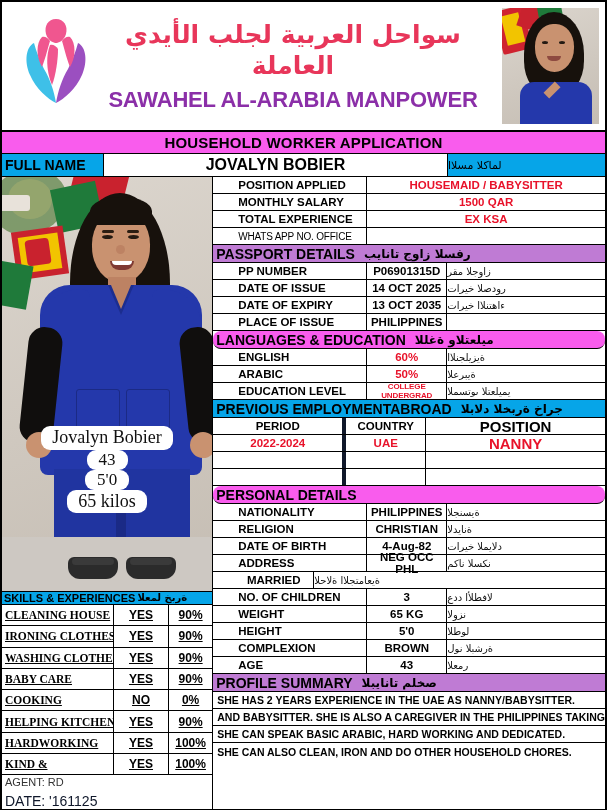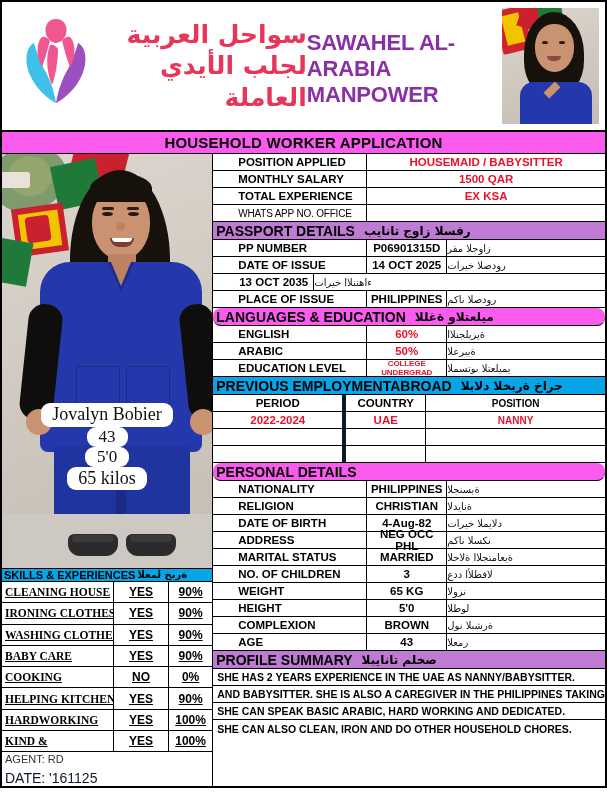--- a/index.html
+++ b/index.html
@@ -14,22 +14,22 @@
   
   .header {
     height: 130px; width: 607px;
     border: 2px solid #000;
     border-bottom: none;
     display: flex; align-items: center;
     background: #fff;
     position: relative;
   }
   .logo { width: 92px; height: 106px; margin-left: 8px; flex: none; position: relative; }
-  .brand { flex: 1; display: flex; flex-direction: row; justify-content: center;
-           align-items: center; padding-right: 18px; }
+  .brand { flex: 1; display: flex; flex-direction: column; justify-content: center;
+           align-items: center; padding-right: 18px; text-align: center; }
   .brand-ar {
     font-family: "DejaVu Sans", sans-serif;
     color: #e8365a; font-size: 25px; font-weight: 700;
     direction: rtl; line-height: 1.25; letter-spacing: -0.3px;
   }
   .brand-en {
     color: #8b2fa8; font-size: 22px; font-weight: 900;
     letter-spacing: -0.2px; margin-top: 6px;
   }
   .head-photo {
@@ -148,21 +148,21 @@
     font-family:"DejaVu Sans", sans-serif; font-size:10px; color:#111;
   }
 
   
   .erow { display:flex; height:17px; border-bottom:1px solid #000; }
   .e-a { width:133px; border-right:4px solid #0f172a; display:flex; align-items:center;
          justify-content:center; font-weight:800; font-size:11.5px; }
   .e-b { width:80px; border-right:1px solid #000; display:flex; align-items:center;
          justify-content:center; font-weight:800; font-size:11.5px; }
   .e-c { flex:1; display:flex; align-items:center; justify-content:center;
-         font-weight:800; font-size:10px; }
+         font-weight:800; font-size:15px; }
   .erow.vals .e-a, .erow.vals .e-b, .erow.vals .e-c { color:#e8122a; }
   .erow.blank { height:17px; }
 
   
   .prow { height:17px; border-bottom:1px solid #000; display:flex; align-items:center;
           padding-left:4px; font-weight:800; font-size:10.5px; white-space:nowrap;
           overflow:hidden; }
   .prow:last-child { border-bottom:none; }
 </style>
 </head>
@@ -201,20 +201,25 @@
       <div style="position:absolute;left:40px;top:33px;width:6px;height:3px;background:#241a12;border-radius:50%;"></div>
       <div style="position:absolute;left:57px;top:33px;width:6px;height:3px;background:#241a12;border-radius:50%;"></div>
       <div style="position:absolute;left:45px;top:48px;width:14px;height:5px;background:#8e4a40;border-radius:0 0 8px 8px;"></div>
       <div class="ph-body" style="left:18px;top:74px;width:72px;height:44px;border-radius:14px 14px 0 0;"></div>
       <div style="position:absolute;left:46px;top:74px;width:8px;height:16px;background:#c99270;transform:rotate(45deg);"></div>
     </div>
   </div>
 
   <div class="app-title">HOUSEHOLD WORKER APPLICATION</div>
 
+  <div class="namerow">
+    <div class="lbl">FULL NAME</div>
+    <div class="val">JOVALYN BOBIER</div>
+    <div class="ar">لماكلا مسلاا</div>
+  </div>
 
   <div class="body-wrap">
 
     <div class="leftcol">
 
       <div class="bigphoto">
         <div class="ph-wall"></div>
 
         <div class="ph-deco" style="left:-10px;top:-6px;width:74px;height:64px;background:#6f8f5a;border-radius:50% 40% 60% 45%;opacity:.85;"></div>
         <div class="ph-deco" style="left:6px;top:2px;width:44px;height:40px;background:#9aa86e;border-radius:50%;opacity:.8;"></div>
@@ -354,27 +359,27 @@
         <div class="d-lbl">PP NUMBER</div>
         <div class="d-val">P06901315D</div>
         <div class="d-ar">زاوجلا مقر</div>
       </div>
       <div class="drow">
         <div class="d-lbl">DATE OF ISSUE</div>
         <div class="d-val">14 OCT 2025</div>
         <div class="d-ar">رودصلا خيرات</div>
       </div>
       <div class="drow">
+        <div class="d-lbl">DATE OF EXPIRY</div>
         <div class="d-val">13 OCT 2035</div>
         <div class="d-ar">ءاهتنلاا خيرات</div>
       </div>
       <div class="drow">
         <div class="d-lbl">PLACE OF ISSUE</div>
         <div class="d-val">PHILIPPINES</div>
-        <div class="d-ar">رودصلا ناكم</div>
       </div>
 
       <div class="sec pink">
         <span>LANGUAGES &amp; EDUCATION</span>
         <span class="ar">ميلعتلاو ةغللا</span>
       </div>
       <div class="drow">
         <div class="d-lbl">ENGLISH</div>
         <div class="d-val red">60%</div>
         <div class="d-ar">ةيزيلجنلاا</div>
@@ -433,21 +438,20 @@
         <div class="d-lbl">DATE OF BIRTH</div>
         <div class="d-val">4-Aug-82</div>
         <div class="d-ar">دلايملا خيرات</div>
       </div>
       <div class="drow">
         <div class="d-lbl">ADDRESS</div>
         <div class="d-val">NEG OCC PHL</div>
         <div class="d-ar">نكسلا ناكم</div>
       </div>
       <div class="drow">
-        <div class="d-lbl">MARITAL STATUS</div>
         <div class="d-val">MARRIED</div>
         <div class="d-ar">ةيعامتجلاا ةلاحلا</div>
       </div>
       <div class="drow">
         <div class="d-lbl">NO. OF CHILDREN</div>
         <div class="d-val">3</div>
         <div class="d-ar">لافطلأا ددع</div>
       </div>
       <div class="drow">
         <div class="d-lbl">WEIGHT</div>

